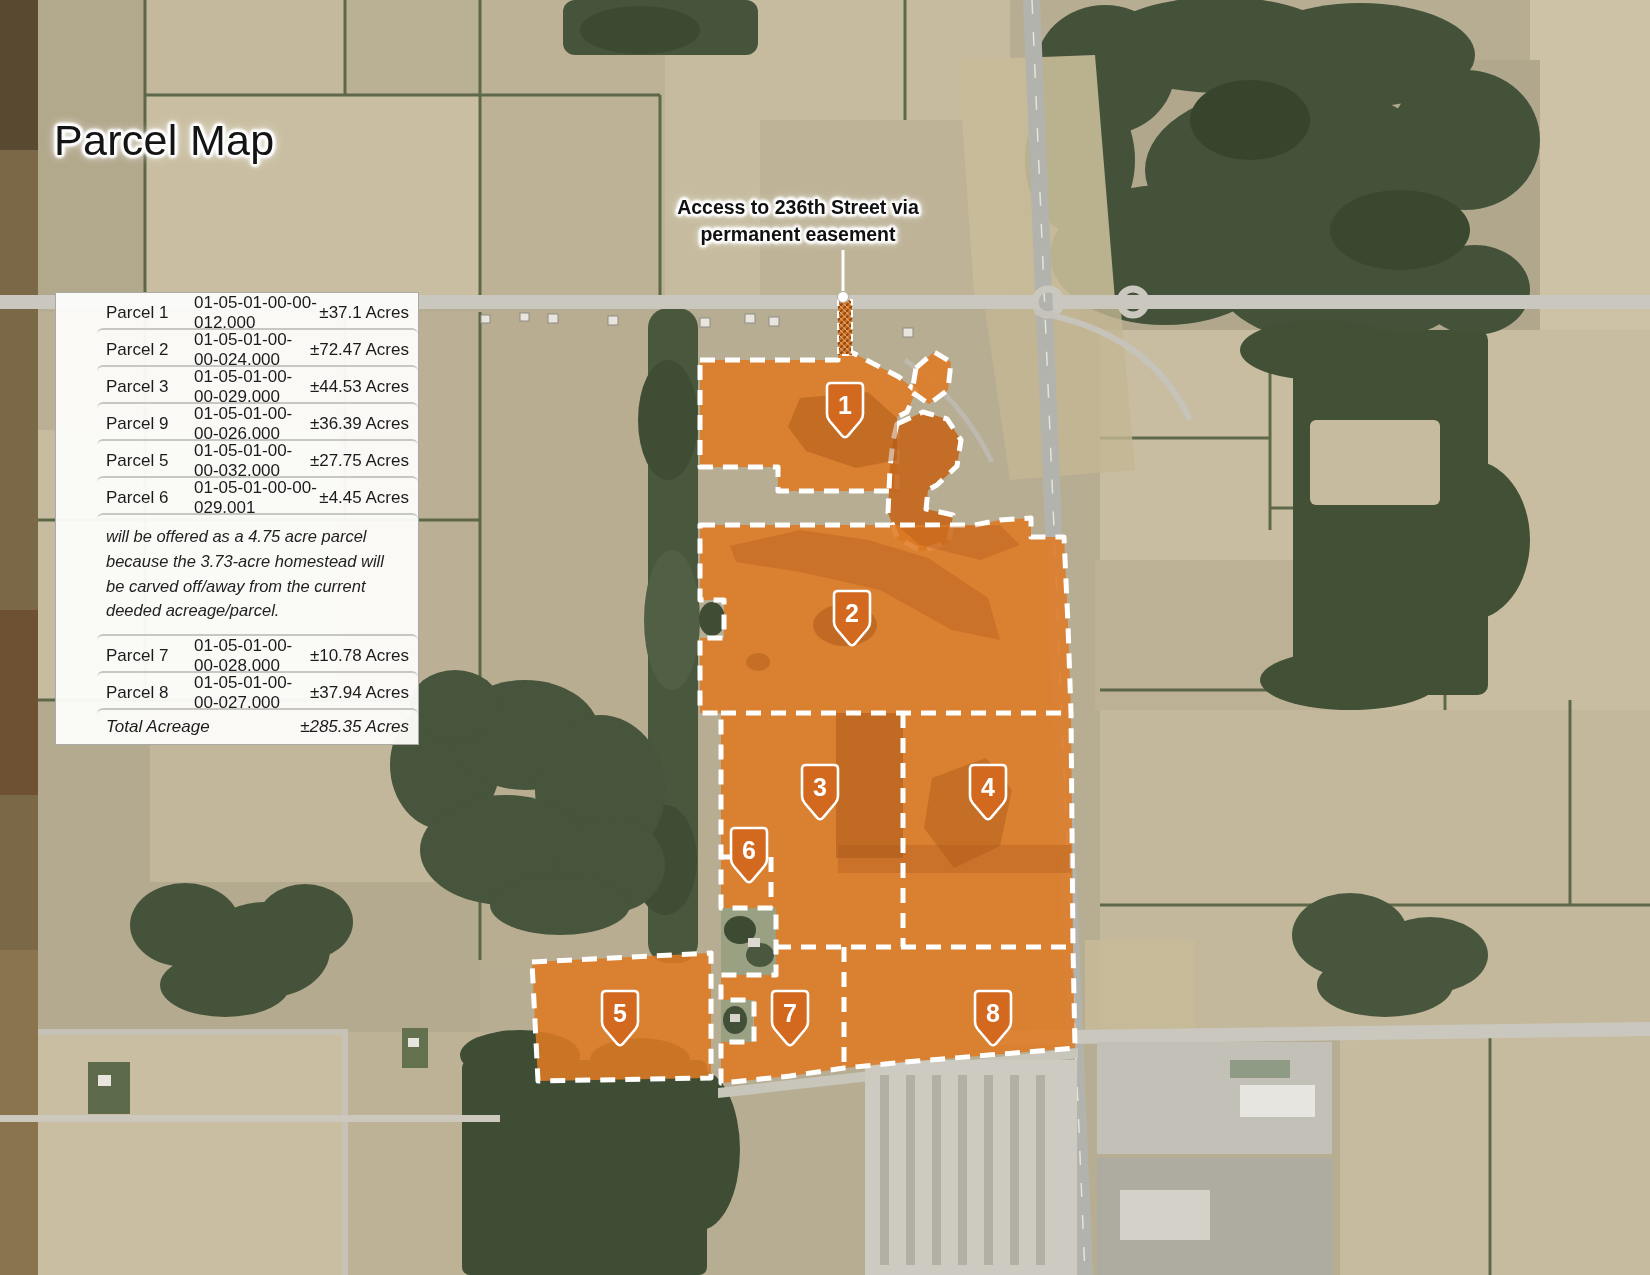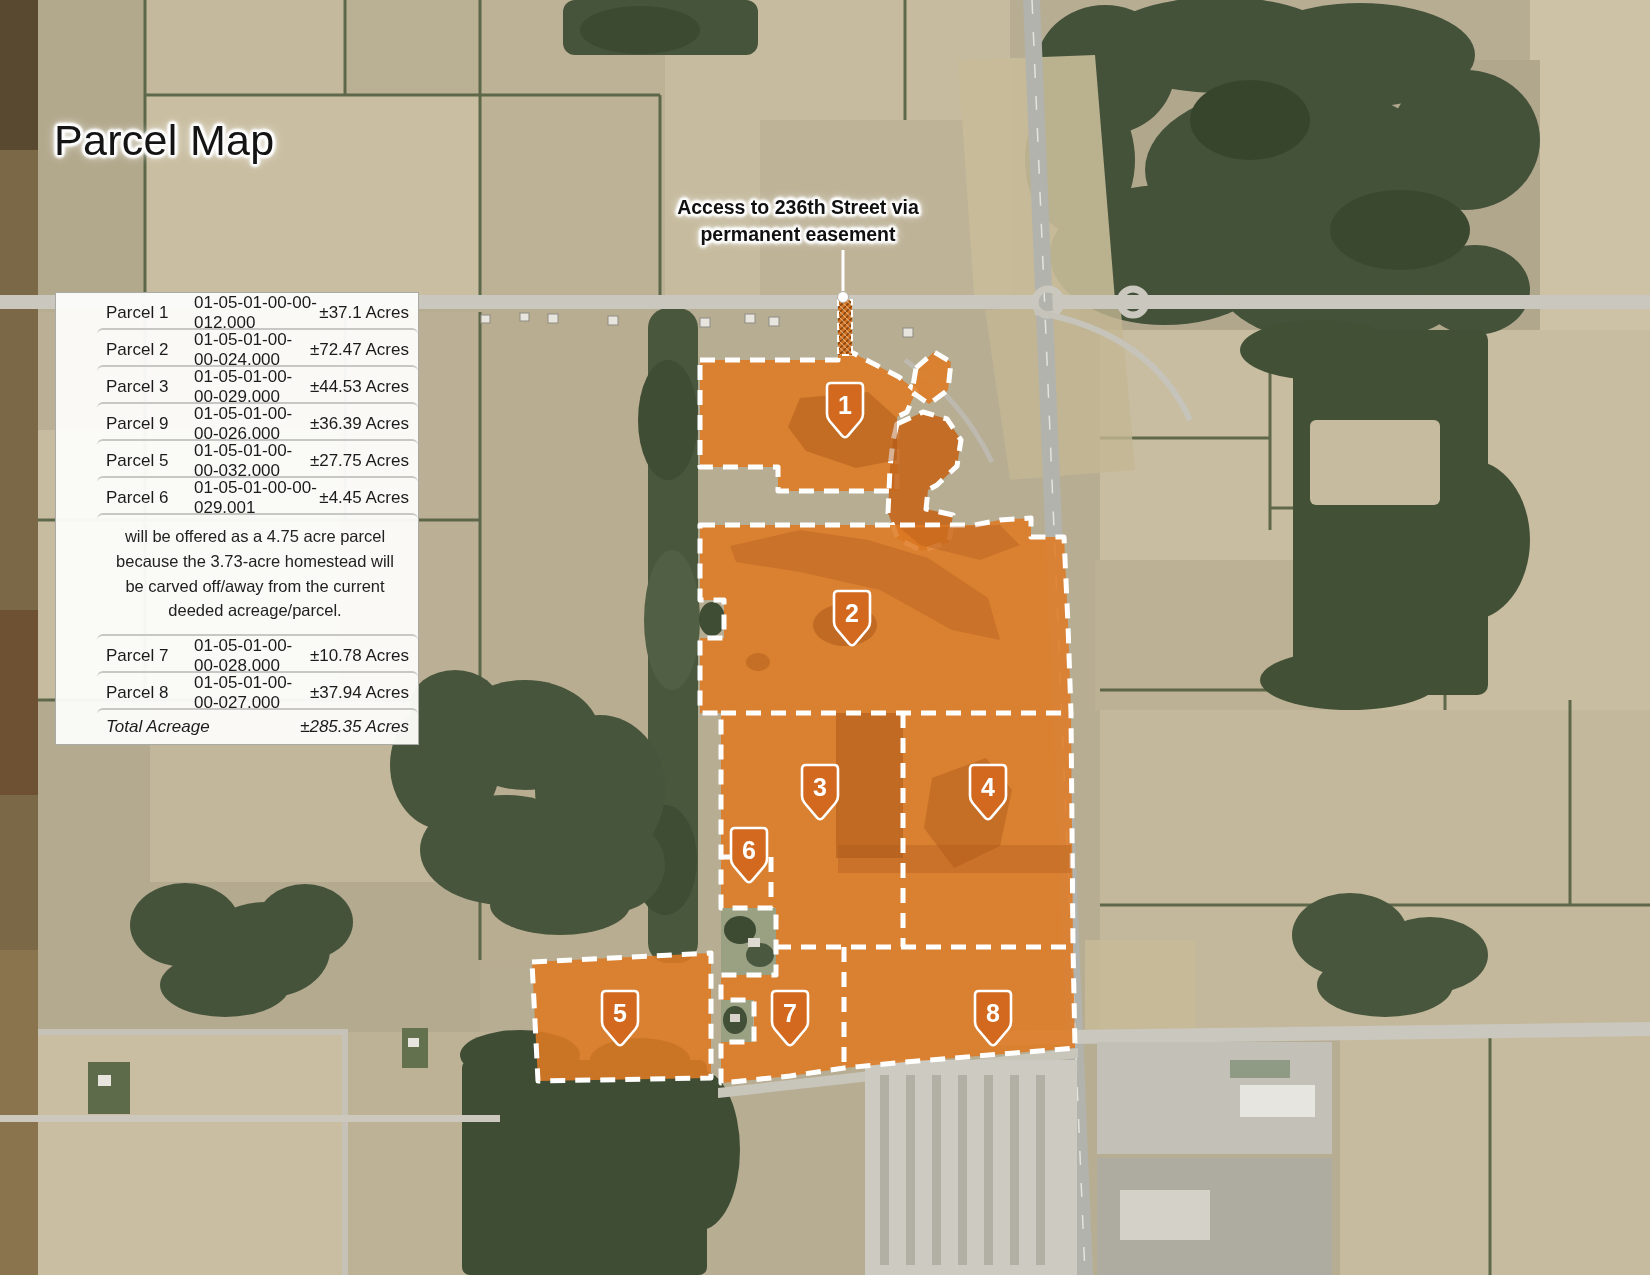--- a/index.html
+++ b/index.html
@@ -12,22 +12,22 @@
   .map-title{position:absolute;left:54px;top:116px;font-size:43px;font-weight:normal;
         color:#141414;letter-spacing:.3px;}
   .annotation{position:absolute;left:626px;top:194px;width:344px;text-align:center;
         font-size:19.5px;font-weight:bold;color:#111;line-height:1.4;}
   .ptable{position:absolute;left:55px;top:292px;width:364px;
         background:rgba(252,252,250,.96);border:1px solid #a9a9a6;
         font-size:17px;color:#1b1b1b;box-sizing:border-box;padding-left:41px;}
   .trow{display:grid;grid-template-columns:88px 1fr auto;align-items:center;
         height:35px;padding:0 9px;}
   .trow + .trow, .tnote, .trow.after-note, .ttotal{border-top:2px solid #c7c7c4;border-radius:6px;}
-  .tnote{padding:9px 14px 11px 9px;font-size:16.5px;
-        line-height:1.5;color:#222;text-align:center;}
+  .tnote{padding:9px 14px 11px 9px;font-style:italic;font-size:16.5px;
+        line-height:1.5;color:#222;}
   .acres{text-align:left;}
   .ttotal{display:grid;grid-template-columns:1fr auto;align-items:center;
         height:34px;padding:0 9px;font-style:italic;}
 </style>
 </head>
 <body>
 
 <div id="stage">
 
 <svg id="map" width="1650" height="1275" viewBox="0 0 1650 1275">

